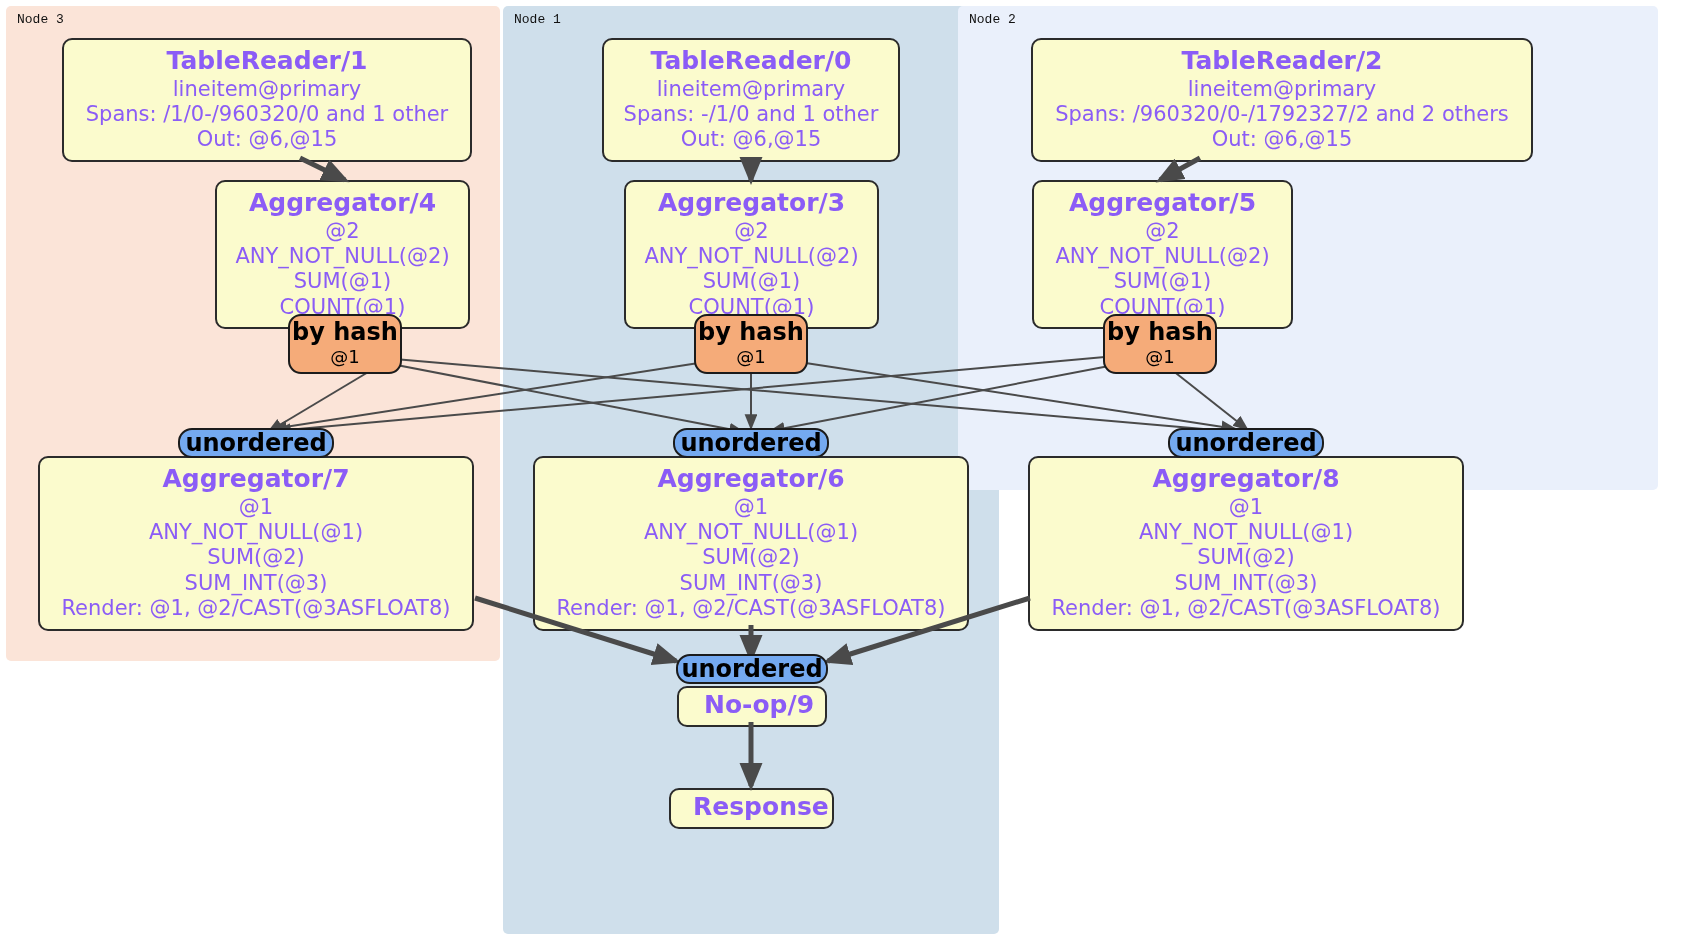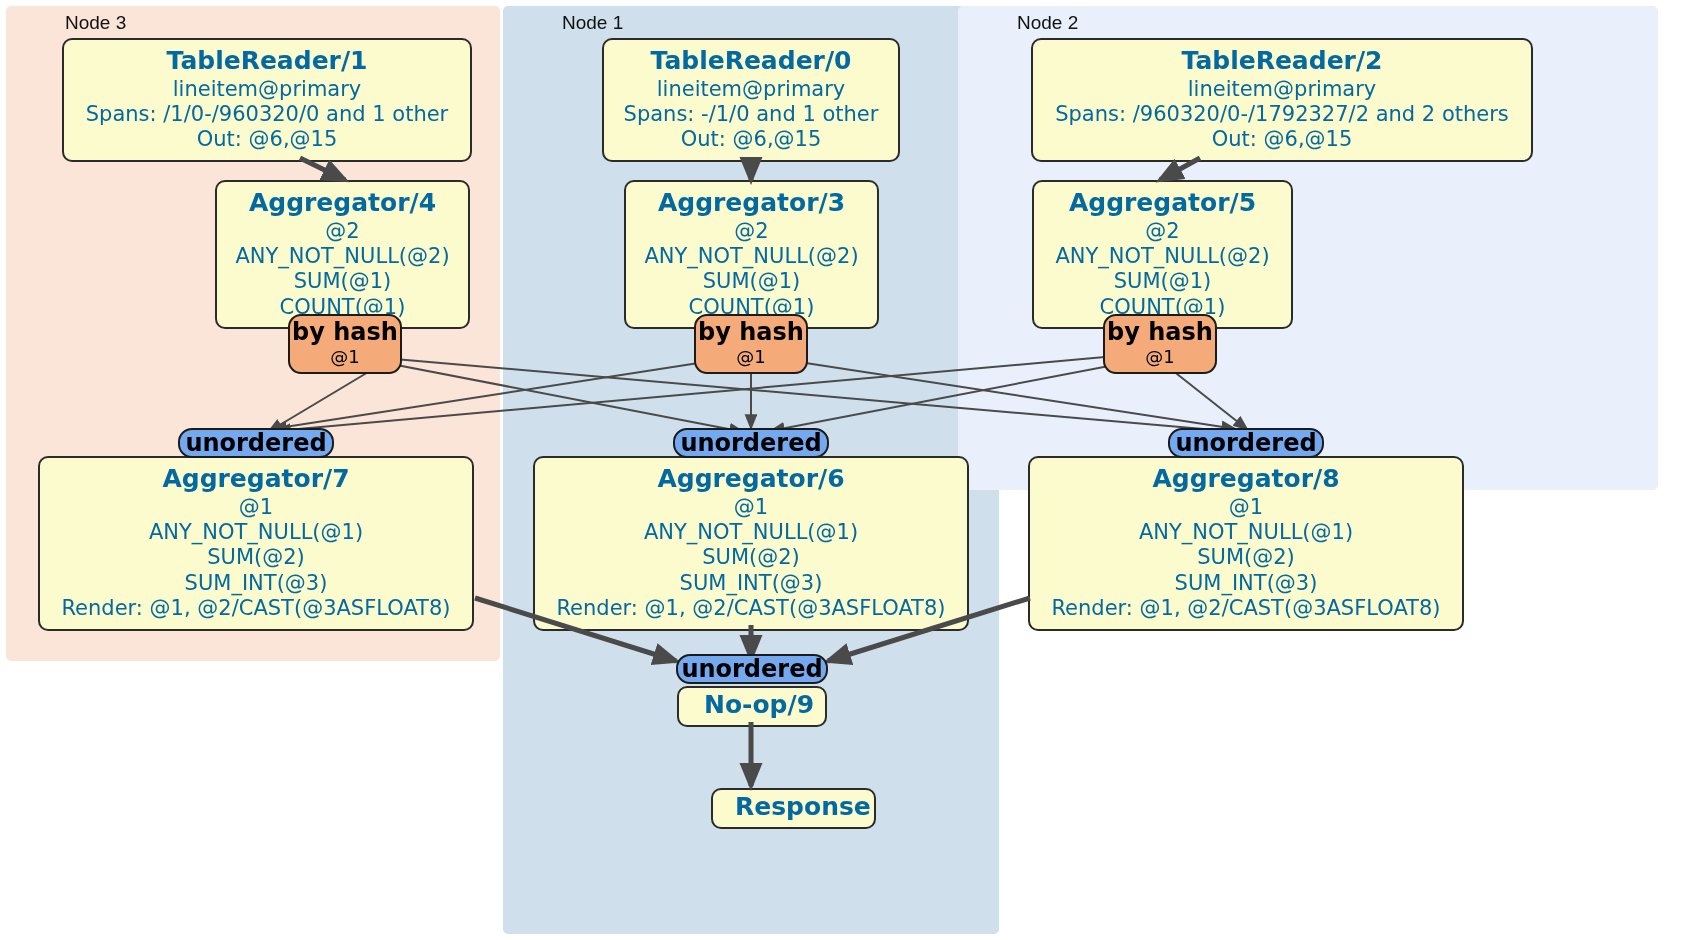--- a/index.html
+++ b/index.html
@@ -18,38 +18,37 @@
     overflow: hidden;
   }
   .node-region {
     position: absolute;
     box-sizing: border-box;
   }
   .node-label {
     position: absolute;
     top: 7px;
     left: 11px;
-    font-size: 19px;
+    font-size: 13px;
     color: #111111;
-    font-family: Liberation Sans, sans-serif;
+    font-family: Liberation Mono, monospace;
     line-height: 1.1;
     white-space: nowrap;
-    margin-left: 48px;
   }
   .proc-box {
     position: absolute;
     box-sizing: border-box;
     background: #fbfbcd;
     border: 2px solid #2b2b2b;
     border-radius: 10px;
     text-align: center;
     padding: 6px 10px 7px 10px;
     font-size: 21px;
     line-height: 1.21;
-    color: #0369a1;
+    color: #8b5cf6;
     z-index: 5;
   }
   .proc-title {
     font-weight: bold;
     font-size: 25px;
     line-height: 1.22;
     display: block;
     white-space: nowrap;
   }
   .proc-line {
@@ -256,17 +255,17 @@
     <span class="proc-line">SUM_INT(@3)</span>
     <span class="proc-line">Render: @1, @2/CAST(@3ASFLOAT8)</span>
   </div>
 
   <div class="badge badge-unordered" style="left:676px; top:654px; width:152px;">unordered</div>
 
   <div class="proc-box" style="left:677px; top:686px; width:150px; padding:2px 10px 4px 24px;">
     <span class="proc-title">No-op/9</span>
   </div>
 
-  <div class="proc-box" style="left:669px; top:788px; width:165px; padding:2px 10px 4px 22px;margin-left:42px;">
+  <div class="proc-box" style="left:669px; top:788px; width:165px; padding:2px 10px 4px 22px;">
     <span class="proc-title">Response</span>
   </div>
 
 </div>
 
 </body></html>

